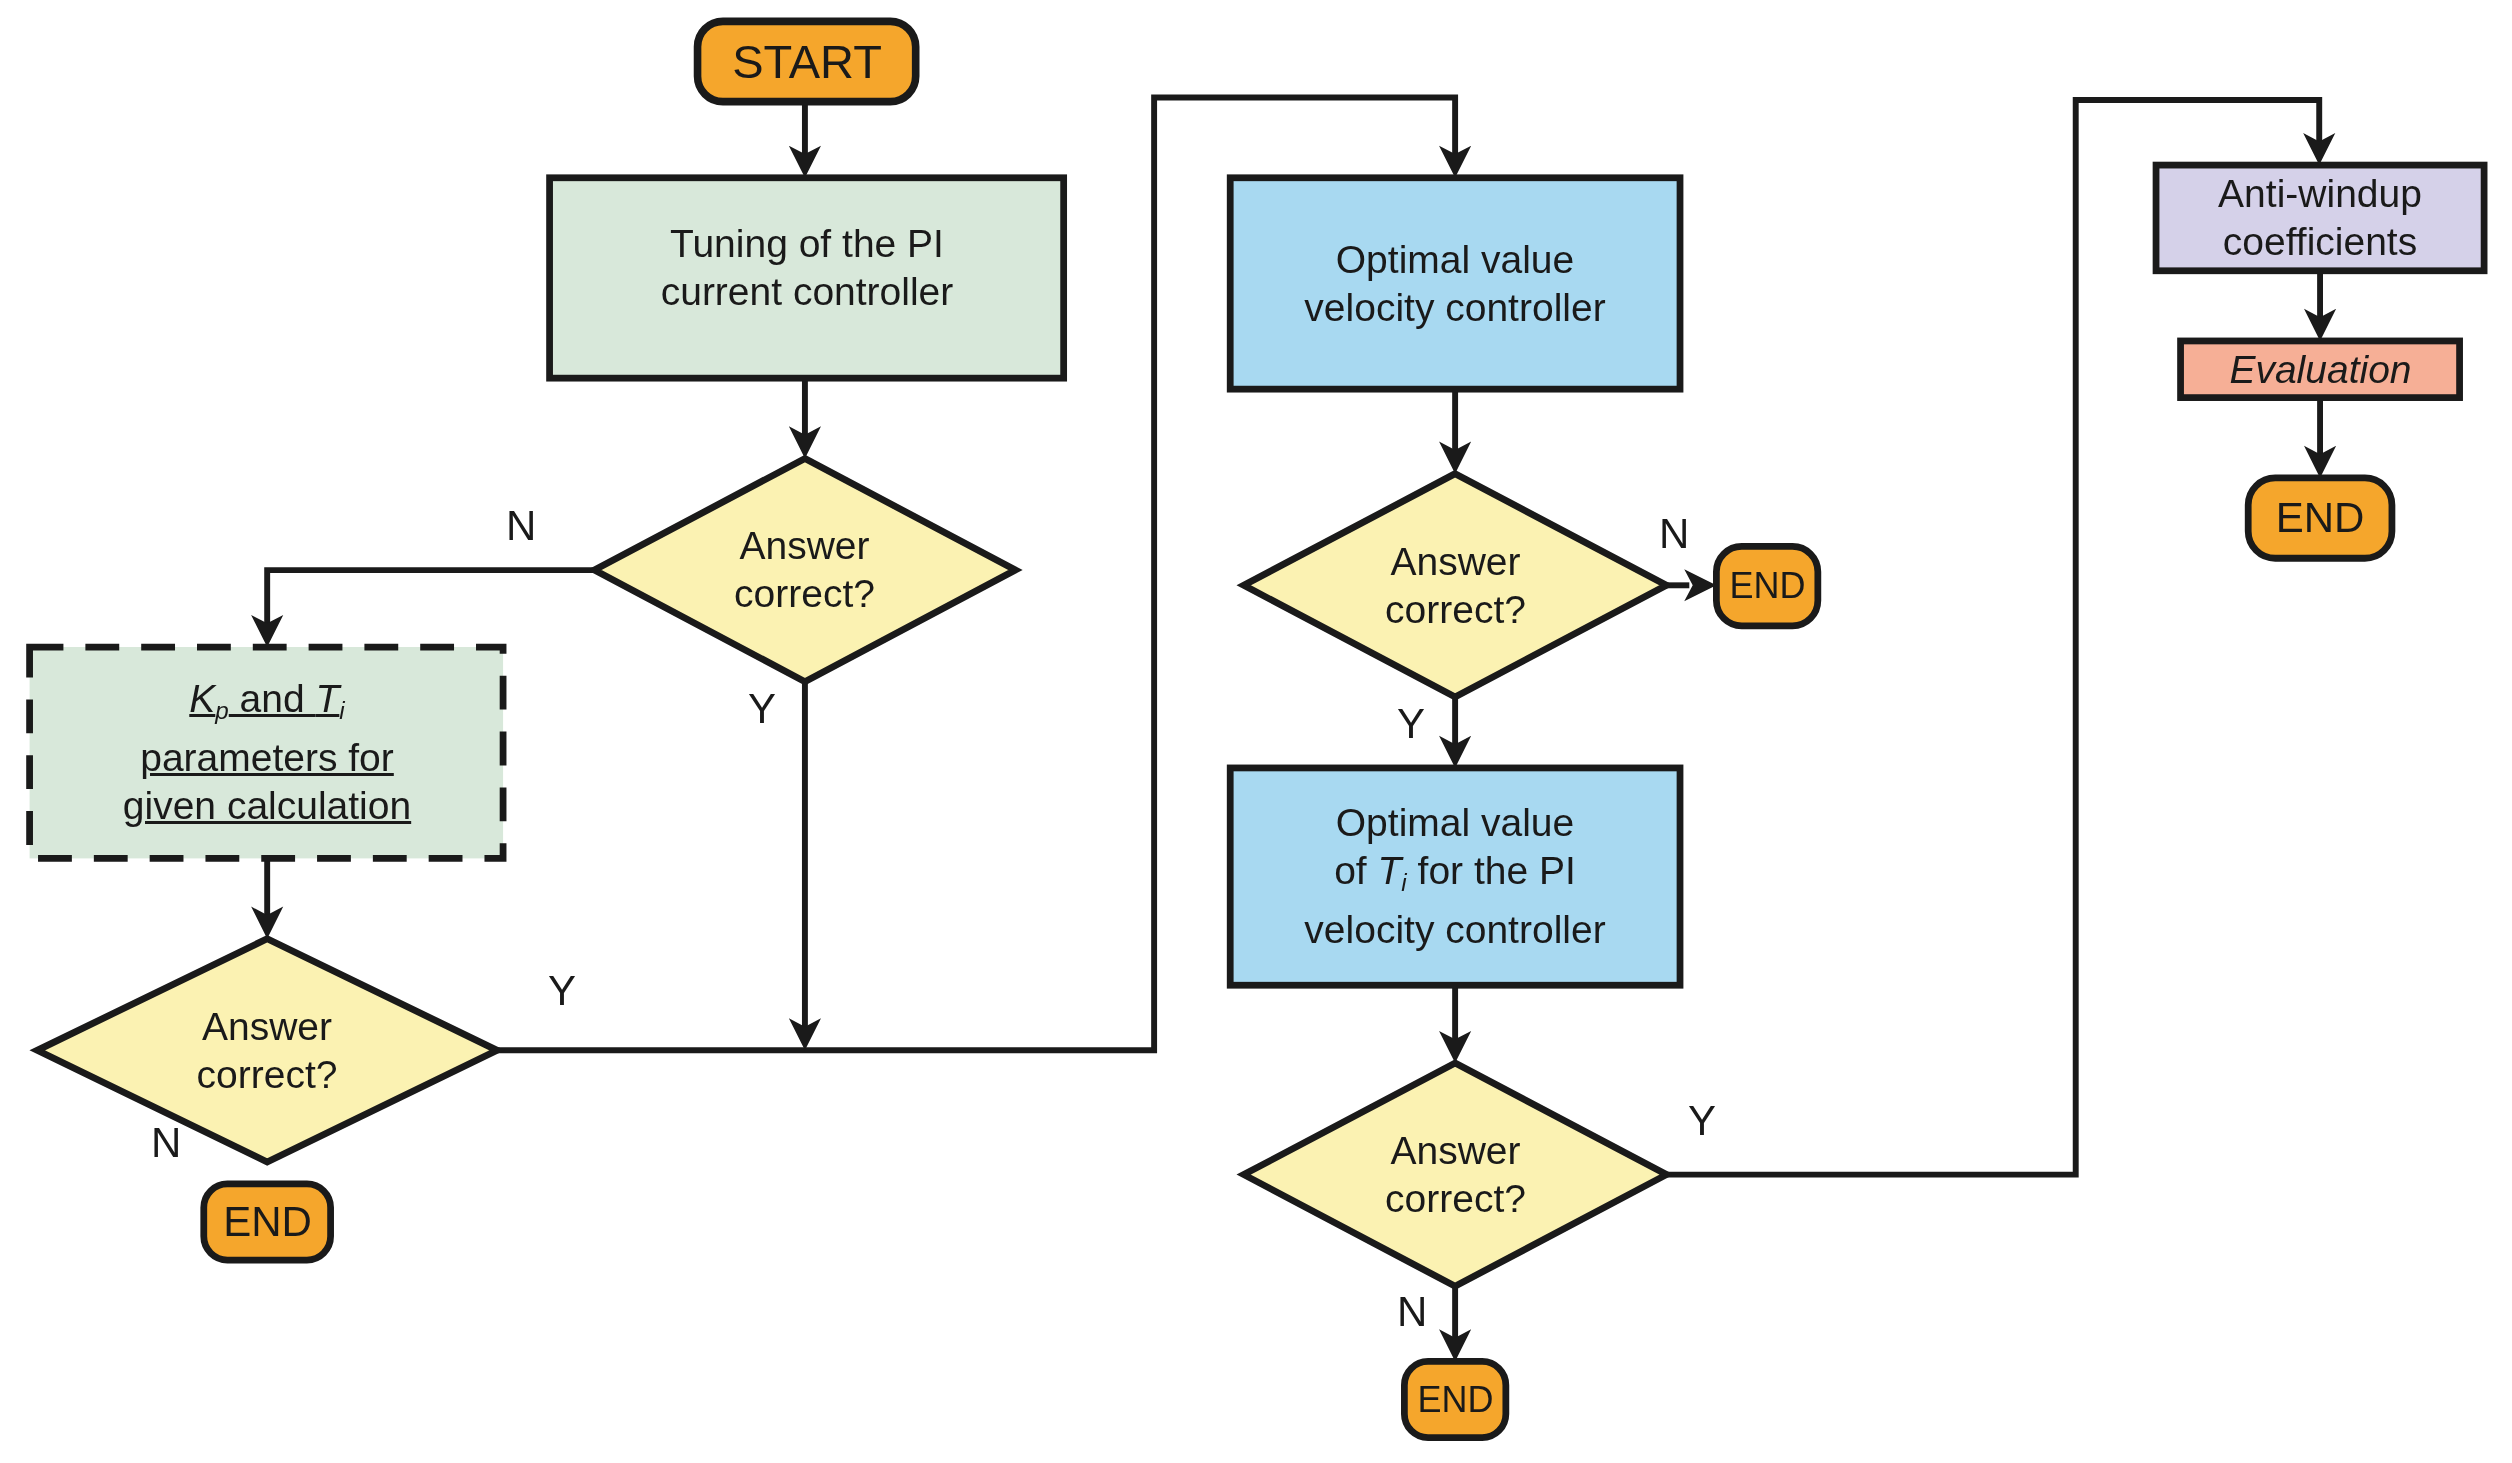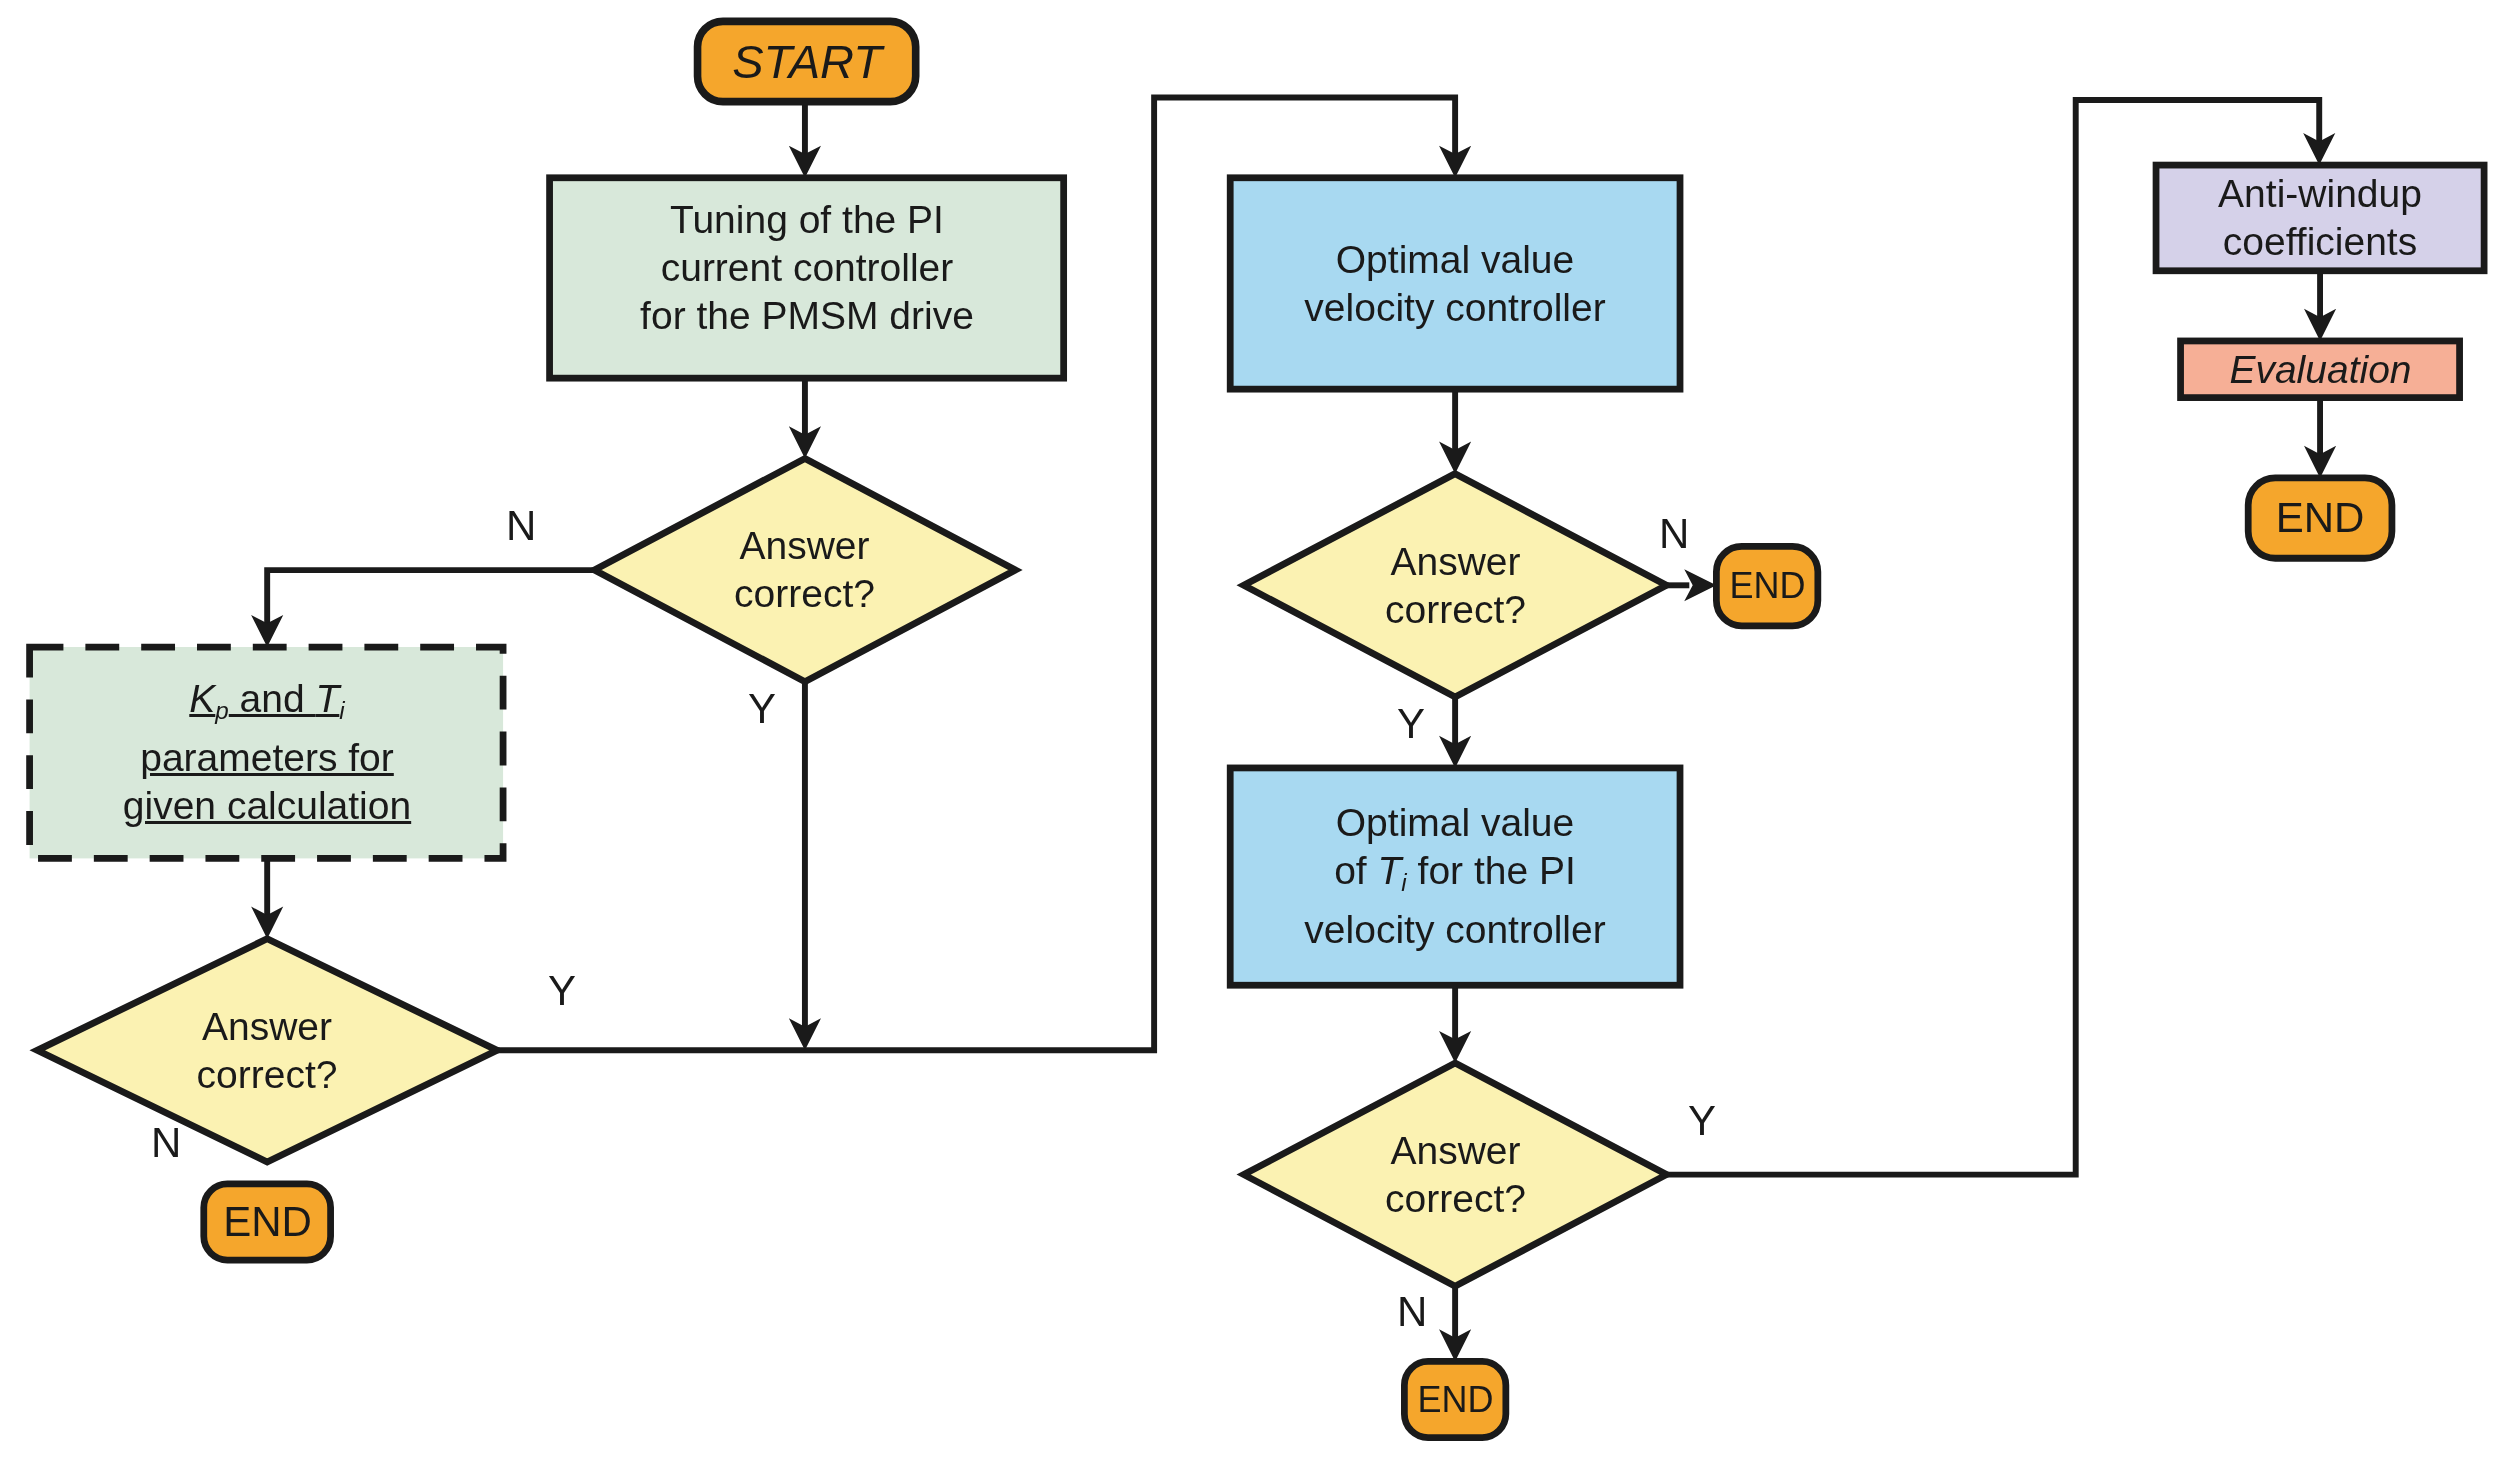--- a/index.html
+++ b/index.html
@@ -7,21 +7,21 @@
     width:2512px;height:1464px;position:relative;background:#ffffff;
     font-family:"Liberation Sans", sans-serif;color:#1a1a1a;overflow:hidden;
   }
   #diagram-svg{position:absolute;left:0;top:0;}
   .node-label{
     position:absolute;display:flex;flex-direction:column;
     align-items:center;justify-content:center;text-align:center;
     pointer-events:none;
   }
   .node-label .line{white-space:nowrap;}
-  .fs56{font-size:47px;line-height:51px;font-style:italic;}
+  .fs56{font-size:47px;line-height:51px;}
   .fs46{font-size:39px;line-height:48px;}
   .fs50{font-size:42px;line-height:46px;}
   .fs42{font-size:36px;line-height:39px;}
   .it{font-style:italic;}
   .sub{font-style:italic;font-size:62%;vertical-align:-0.28em;}
   .edge-label{
     position:absolute;font-size:42px;line-height:44px;
     pointer-events:none;white-space:nowrap;
   }
 </style>
@@ -81,21 +81,20 @@
     <rect x="2579" y="403" width="330" height="67" fill="#F6AF96"></rect>
     <rect x="2659" y="565" width="170" height="95" rx="32" fill="#F5A62C"></rect>
   </g>
 </svg>
 
 <div class="node-label fs56" style="left:698px;top:21px;width:218px;height:80px;">START</div>
 
 <div class="node-label fs46" style="left:550px;top:168px;width:514px;height:200px;">
   <div class="line">Tuning of the PI</div>
   <div class="line">current controller</div>
-  <div class="line">for the PMSM drive</div>
 </div>
 
 <div class="node-label fs46" style="left:594px;top:458px;width:421px;height:223px;">
   <div class="line">Answer</div>
   <div class="line">correct?</div>
 </div>
 
 <div class="node-label fs46" style="left:30px;top:647px;width:474px;height:211px;text-decoration:underline;">
   <div class="line">
     <span class="it">K</span><span class="sub">p</span><span> and </span><span class="it">T</span><span class="sub">i</span>

